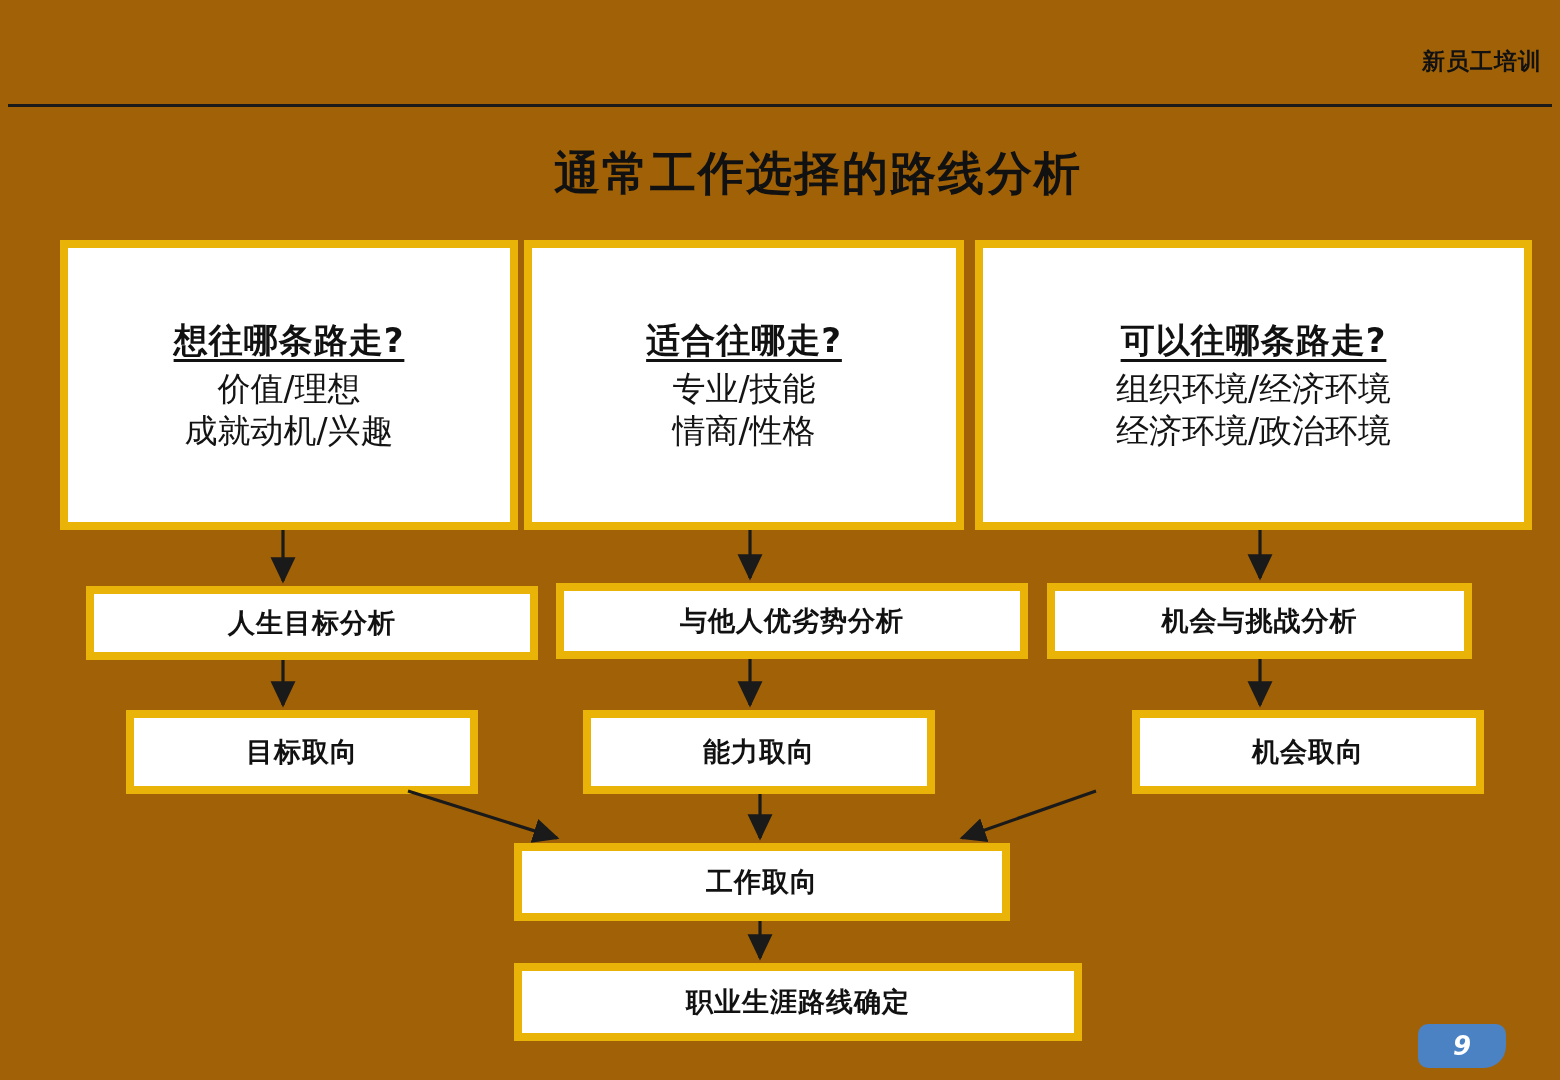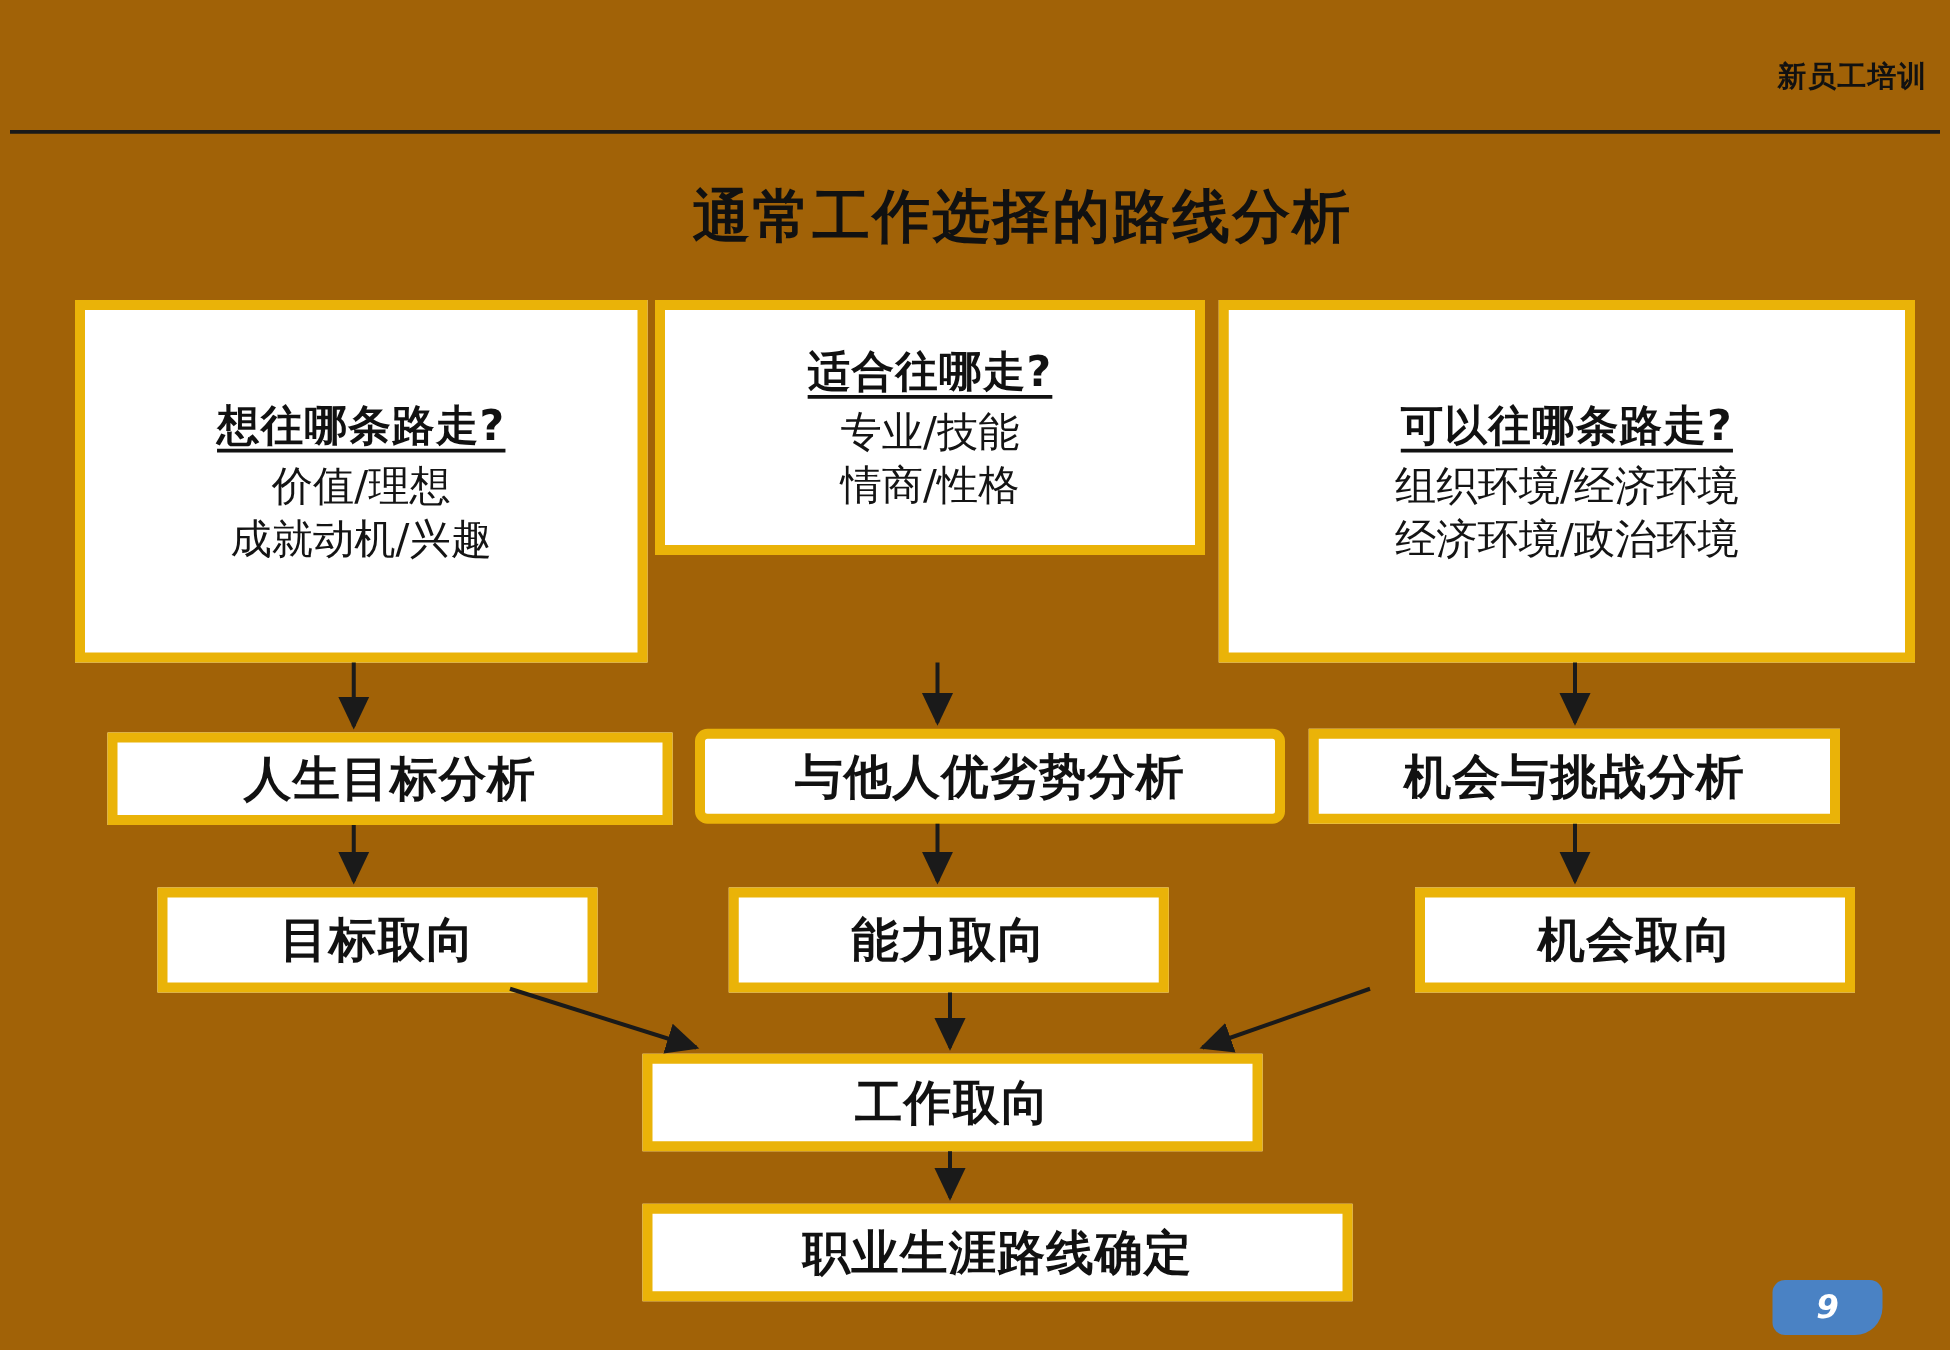--- a/index.html
+++ b/index.html
@@ -75,35 +75,35 @@
     white-space: nowrap;
   }
   .box-line {
     font-size: 33px;
     font-weight: 400;
     color: #141414;
     line-height: 1.28;
     white-space: nowrap;
   }
   .box-strong {
-    font-size: 38px;
+    font-size: 27px;
     font-weight: 700;
     color: #111111;
     letter-spacing: 1px;
     white-space: nowrap;
   }
 
   
   #box-want   { left: 60px;  top: 240px; width: 458px; height: 290px; }
-  #box-fit    { left: 524px; top: 240px; width: 440px; height: 204px; }
+  #box-fit    { left: 524px; top: 240px; width: 440px; height: 290px; }
   #box-can    { left: 975px; top: 240px; width: 557px; height: 290px; }
 
   
   #box-life-goal  { left: 86px;   top: 586px; width: 452px; height: 74px; }
-  #box-compare    { left: 556px;  top: 583px; width: 472px; height: 76px; border-radius: 10px; }
+  #box-compare    { left: 556px;  top: 583px; width: 472px; height: 76px; }
   #box-chance     { left: 1047px; top: 583px; width: 425px; height: 76px; }
 
   
   #box-goal-orient    { left: 126px;  top: 710px; width: 352px; height: 84px; }
   #box-ability-orient { left: 583px;  top: 710px; width: 352px; height: 84px; }
   #box-chance-orient  { left: 1132px; top: 710px; width: 352px; height: 84px; }
 
   
   #box-work-orient { left: 514px; top: 843px;  width: 496px; height: 78px; }
   #box-career      { left: 514px; top: 963px;  width: 568px; height: 78px; }

